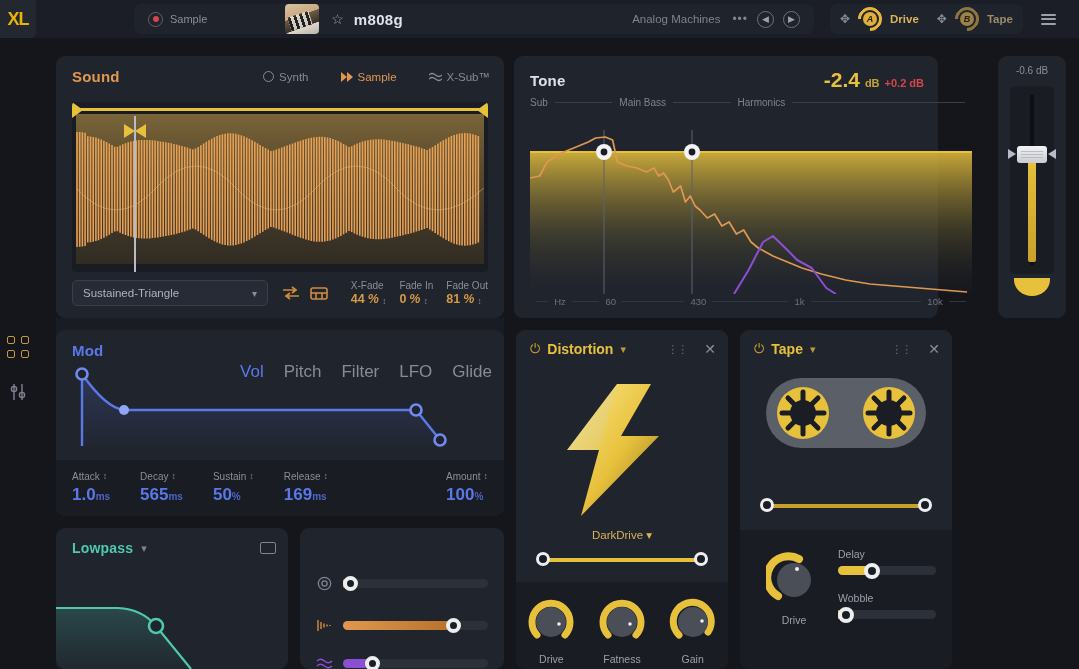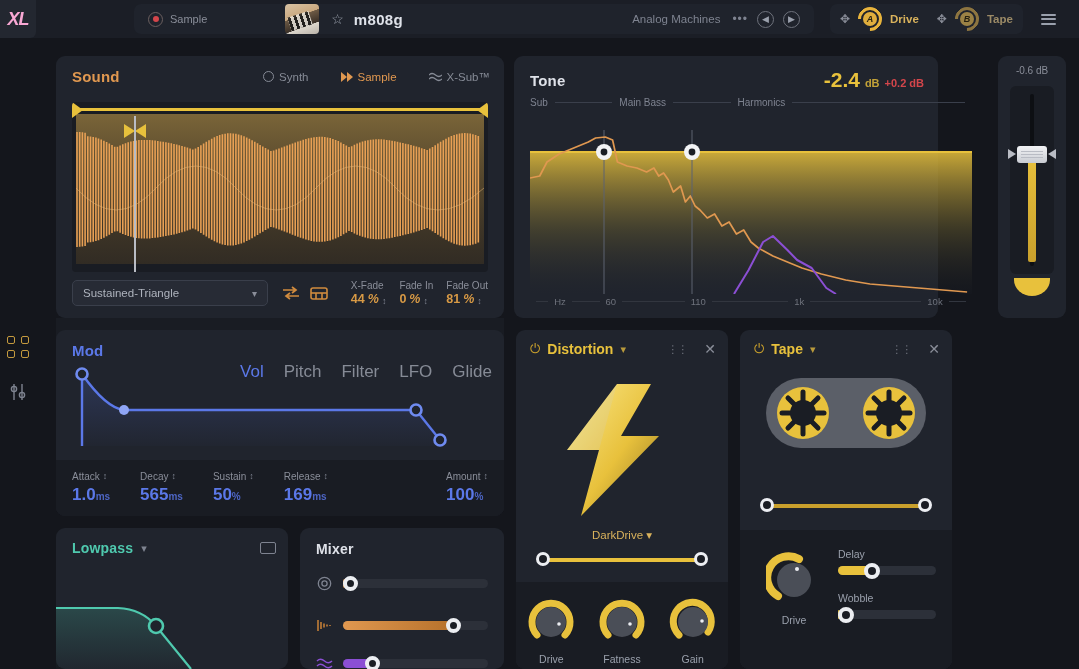--- a/index.html
+++ b/index.html
@@ -17,22 +17,22 @@
     position: absolute; left: 0; top: 0; width: 1079px; height: 38px;
     background: #1b1e26;
     display: flex; align-items: center;
   }
   .logo-box {
     width: 36px; height: 38px; background: #232730;
     display: flex; align-items: center; justify-content: center;
     border-bottom-right-radius: 6px;
   }
   .logo-text {
-    font-size: 18px; font-weight: bold; font-style: italic;
-    color: #f9a8d4; letter-spacing: -1px;
+    font-size: 18px; font-weight: bold; 
+    color: #eab308; letter-spacing: -1px;
   }
   .tb-group {
     background: #1f232c; border-radius: 7px;
     height: 30px; display: flex; align-items: center;
   }
   .preset-group { margin-left: 98px; width: 680px; padding: 0 14px;
      display:flex; align-items:center; }
   .rec-chip { display: flex; align-items: center; gap: 7px; }
   .rec-dot-ring {
     width: 15px; height: 15px; border-radius: 50%;
@@ -665,21 +665,21 @@
         </g>
     </svg>
   </div>
 
   <div class="tone-axis">
     <i class="ax-line" style="flex:.35"></i>
     <span>Hz</span>
     <i class="ax-line" style="flex:.8"></i>
     <span>60</span>
     <i class="ax-line" style="flex:1.8"></i>
-    <span>110</span>
+    <span>430</span>
     <i class="ax-line" style="flex:2.2"></i>
     <span>1k</span>
     <i class="ax-line" style="flex:3.2"></i>
     <span>10k</span>
     <i class="ax-line" style="flex:.5"></i>
   </div>
 </div>
 
 <div class="panel" id="faderpanel">
   <div class="fader-db">-0.6 dB</div>
@@ -775,23 +775,20 @@
         </linearGradient>
       </defs>
       <path d="M0 38 L62 38 Q 86 39 100 56 L 135 99 L 0 99 Z" fill="url(#lgrad)"></path>
       <path d="M0 38 L62 38 Q 86 39 100 56 L 135 99" stroke="#4fc9ae" fill="none" stroke-width="2.2"></path>
       <circle cx="100" cy="56" r="7" fill="#1f232c" stroke="#4fc9ae" stroke-width="2.6"></circle>
     </svg>
   </div>
 </div>
 
 <div class="panel" id="mixer">
-  <div class="mx-head">
-    <span class="panel-title">Mixer</span>
-  </div>
 
   <div class="mx-row r1">
     <span class="mx-i">
       <svg width="17" height="15" viewBox="0 0 17 15">
         <circle cx="8.5" cy="7.5" r="6.2" fill="none" stroke="#7e8390" stroke-width="1.3"></circle>
         <circle cx="8.5" cy="7.5" r="2.6" fill="none" stroke="#7e8390" stroke-width="1.3"></circle>
       </svg>
     </span>
     <span class="mx-track">
       <i class="mx-fill" style="width:3%;background:#e09850"></i>

